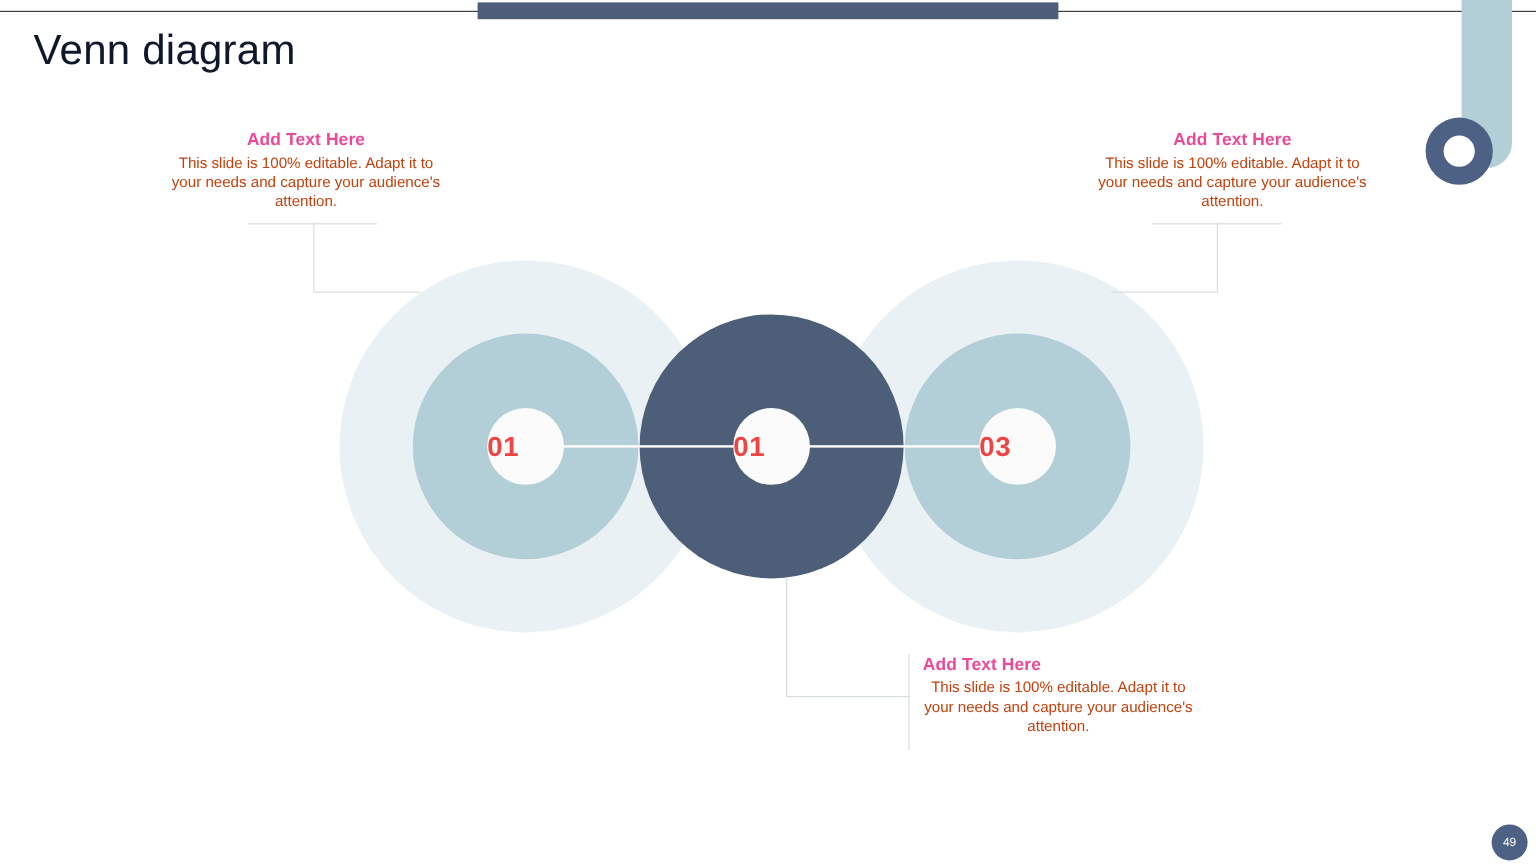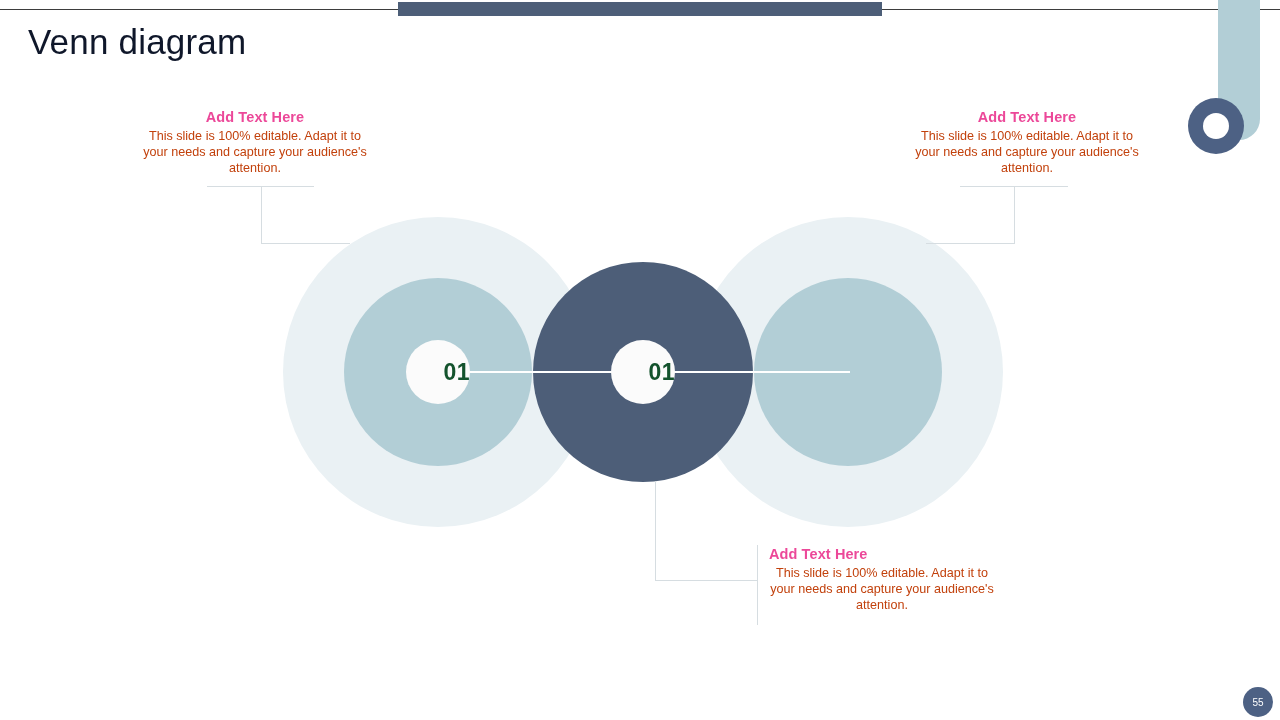--- a/index.html
+++ b/index.html
@@ -103,24 +103,24 @@
   }
 
   .num-bubble {
     position: absolute;
     width: 64px;
     height: 64px;
     border-radius: 50%;
     background: #fbfbfb;
     display: flex;
     align-items: center;
-    justify-content: flex-end;
+    justify-content: flex-start;
     font-size: 23px;
     font-weight: bold;
-    color: #14532d;
+    color: #ef4444;
     letter-spacing: 0.5px;
   }
   .num-1 { left: 406px; top: 340px; }
   .num-2 { left: 611px; top: 340px; }
   .num-3 { left: 816px; top: 340px; }
 
   
   .ln { position: absolute; background: #d6dde1; }
   .ln-h { height: 1px; }
   .ln-v { width: 1px; }
@@ -195,20 +195,23 @@
   <div class="circle core-center"></div>
 
   <div class="connector-line"></div>
 
   <div class="num-bubble num-1">
     <span>01</span>
   </div>
   <div class="num-bubble num-2">
     <span>01</span>
   </div>
+  <div class="num-bubble num-3">
+    <span>03</span>
+  </div>
 </div>
 
 <div class="ln ln-h l1"></div>
 <div class="ln ln-v l2"></div>
 <div class="ln ln-h l3"></div>
 
 <div class="ln ln-h r1"></div>
 <div class="ln ln-v r2"></div>
 <div class="ln ln-h r3"></div>
 
@@ -224,13 +227,13 @@
 <div class="callout callout-right">
   <p class="callout-title">Add Text Here</p>
   <p class="callout-body">This slide is 100% editable. Adapt it to your needs and capture your audience's attention.</p>
 </div>
 
 <div class="callout callout-bottom">
   <p class="callout-title">Add Text Here</p>
   <p class="callout-body">This slide is 100% editable. Adapt it to your needs and capture your audience's attention.</p>
 </div>
 
-<div class="page-badge">55</div>
+<div class="page-badge">49</div>
 
 </body></html>

